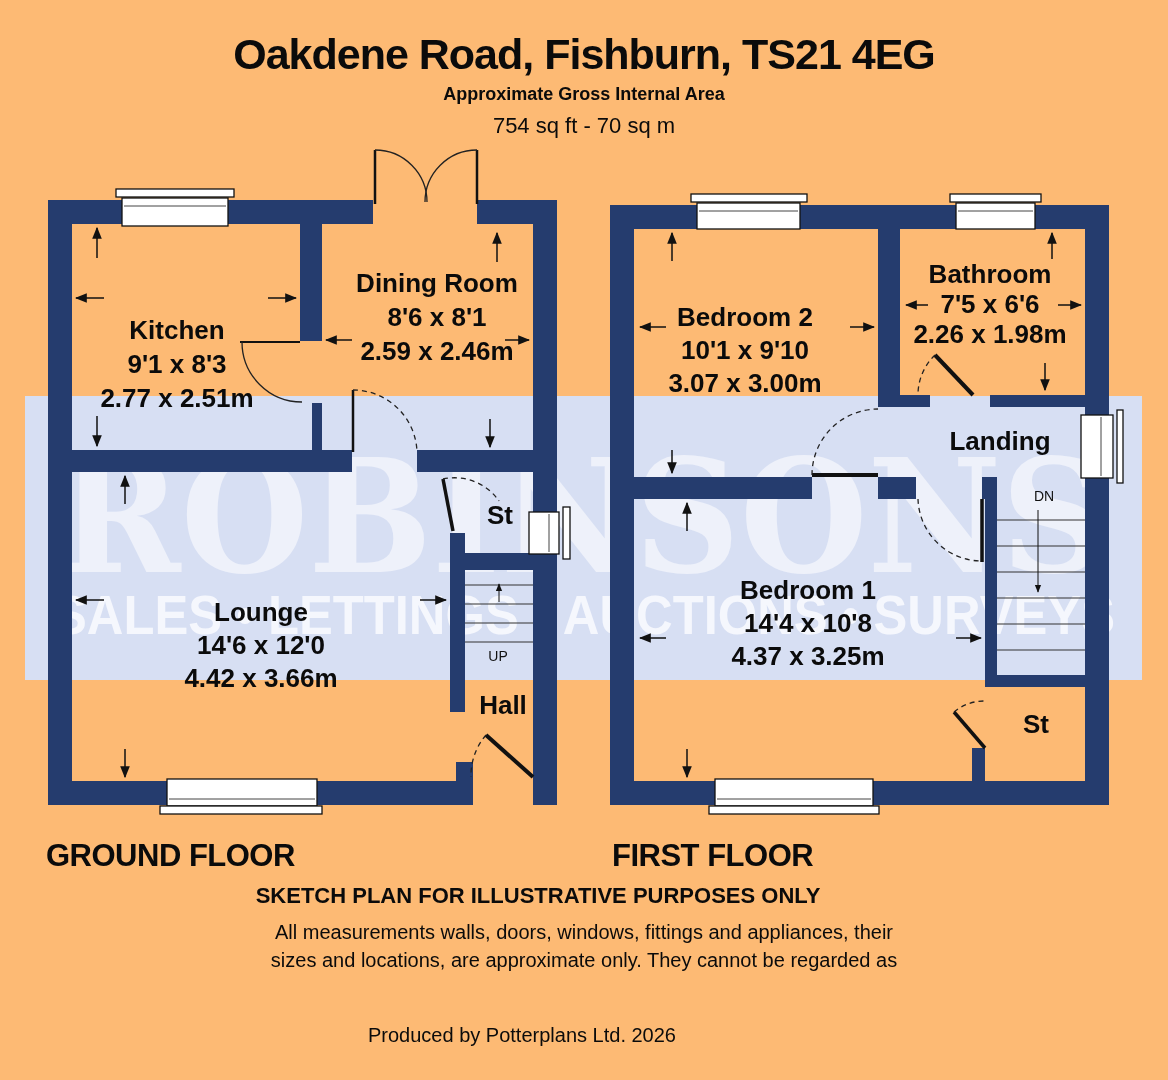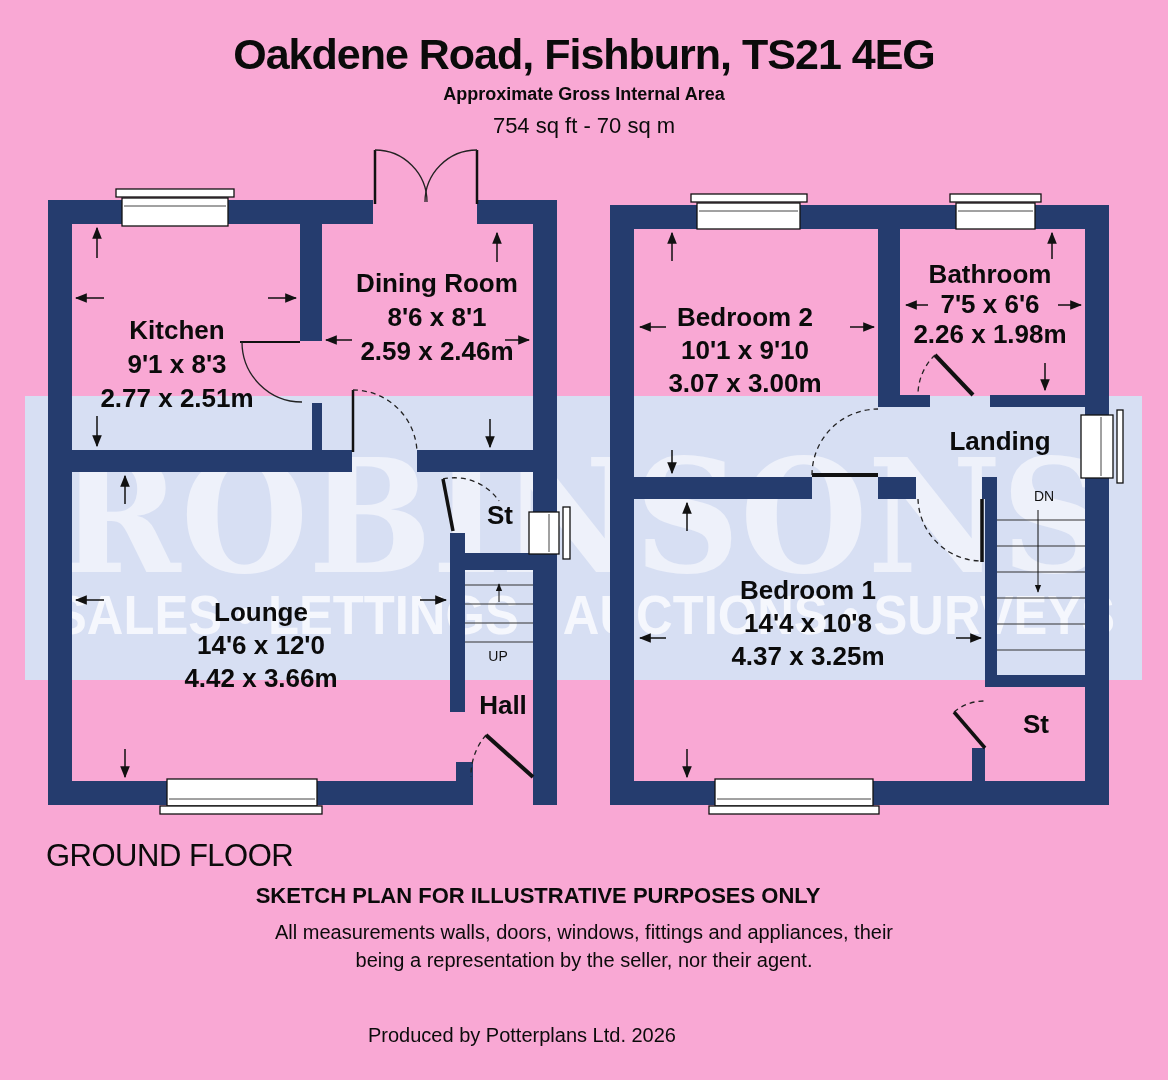--- a/index.html
+++ b/index.html
@@ -1,24 +1,24 @@
 <!DOCTYPE html>
 <html><head>
 <meta charset="utf-8">
 <style>
   html,body { margin:0; padding:0; background:#ffffff; }
   .page {
-    position:relative; width:1168px; height:1080px; background:#f9a8d4;
+    position:relative; width:1168px; height:1080px; background:#fdba74;
     overflow:hidden; font-family:"Liberation Sans", sans-serif; color:#0b0b0b;
   }
   .hdr { position:absolute; left:0; width:1168px; text-align:center; }
   .title    { top:30px;  font-size:43px; font-weight:bold; letter-spacing:-1px; }
   .subtitle { top:84px;  font-size:18px; font-weight:bold; }
   .area     { top:113px; font-size:22px; font-weight:normal; }
-  .floor-label { position:absolute; font-size:31px; font-weight:normal; letter-spacing:-0.5px; }
+  .floor-label { position:absolute; font-size:31px; font-weight:bold; letter-spacing:-0.5px; }
   .gf-label { left:46px;  top:838px; }
   .ff-label { left:612px; top:838px; }
   .sketch { position:absolute; left:0; top:883px; width:1076px; text-align:center;
             font-size:22px; font-weight:bold; }
   .disclaimer { position:absolute; left:0; top:918px; width:1168px; text-align:center;
             font-size:20px; line-height:28px; }
   .produced { position:absolute; left:0; top:1024px; width:1044px; text-align:center;
             font-size:20px; }
   .band-svg { position:absolute; left:25px; top:396px; z-index:1; }
   .plan-svg { position:absolute; left:0; top:0; z-index:2; }
@@ -260,20 +260,21 @@
         <text class="room" x="808" y="599">Bedroom 1</text>
         <text class="room" x="808" y="632">14'4 x 10'8</text>
         <text class="room" x="808" y="665">4.37 x 3.25m</text>
         <text class="room" x="1036" y="733">St</text>
         <text class="tiny" x="1044" y="501">DN</text>
       </g>
     </g>
   </svg>
 
   <div class="floor-label gf-label">GROUND FLOOR</div>
+  <div class="floor-label ff-label">FIRST FLOOR</div>
   <div class="sketch">SKETCH PLAN FOR ILLUSTRATIVE PURPOSES ONLY</div>
   <div class="disclaimer">
     <div>All measurements walls, doors, windows, fittings and appliances, their</div>
-    <div>being a representation by the seller, nor their agent.</div>
+    <div>sizes and locations, are approximate only. They cannot be regarded as</div>
   </div>
   <div class="produced">Produced by Potterplans Ltd. 2026</div>
 
 </div>
 
 </body></html>

